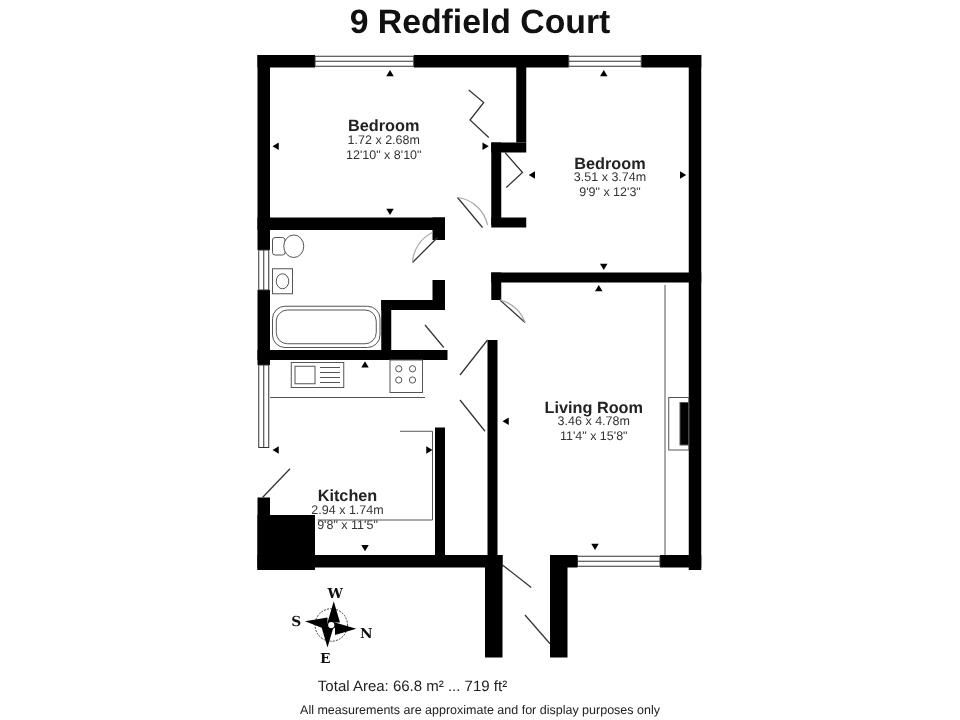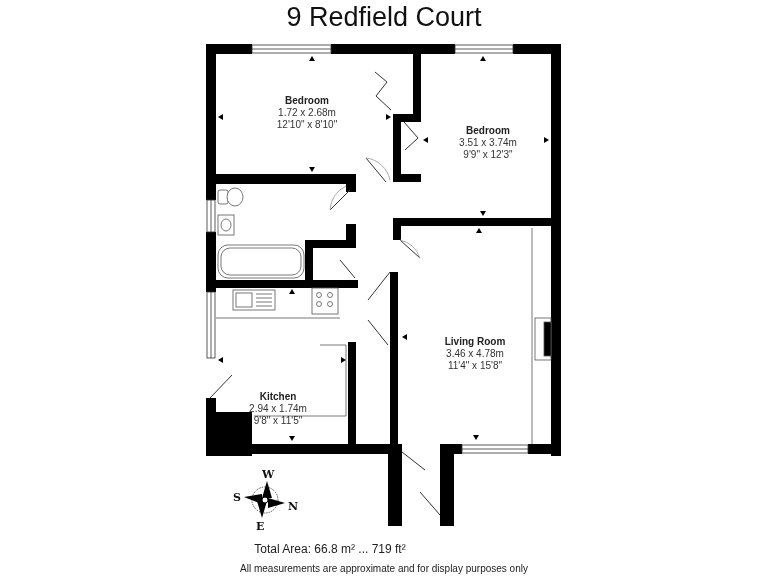--- a/index.html
+++ b/index.html
@@ -1,20 +1,20 @@
 <!DOCTYPE html>
 <html><head>
   <meta charset="utf-8">
   <style>
     html, body { margin: 0; padding: 0; background: #ffffff; }
     body { width: 768px; height: 576px; position: relative; overflow: hidden; font-family: "Liberation Sans", sans-serif; }
-    .title { position: absolute; left: 0; top: 0; width: 768px; text-align: center; font-weight: normal; font-size: 27px; line-height: 34px; color: #111; }
+    .title { position: absolute; left: 0; top: 0; width: 768px; text-align: center; font-weight: bold; font-size: 27px; line-height: 34px; color: #111; }
     svg.plan { position: absolute; left: 0; top: 0; }
     .room-label { position: absolute; text-align: center; font-size: 10px; line-height: 12px; color: #333; }
-    .room-label .name { font-weight: bold; font-size: 10px; color: #222; }
+    .room-label .name { font-weight: bold; font-size: 13px; color: #222; }
     .total { position: absolute; left: 0; width: 660px; top: 542px; text-align: center; font-size: 12px; color: #222; }
     .disclaimer { position: absolute; left: 0; width: 768px; top: 563px; text-align: center; font-size: 10px; color: #222; }
     .compass-letter { font-family: "DejaVu Serif", serif; font-weight: bold; font-size: 11px; position: absolute; color: #111; }
   </style>
 </head>
 <body>
 
 <div class="title">9 Redfield Court</div>
 
 <svg class="plan" width="768" height="576" viewBox="0 0 768 576">
@@ -158,20 +158,20 @@
   <div>3.51 x 3.74m</div>
   <div>9'9" x 12'3"</div>
 </div>
 
 <div class="room-label" style="left:223px;top:351px;width:110px;margin-top:40px;">
   <div class="name">Kitchen</div>
   <div>2.94 x 1.74m</div>
   <div>9'8" x 11'5"</div>
 </div>
 
-<div class="room-label" style="left:420px;top:320px;width:110px;margin-top:16px;">
+<div class="room-label" style="left:420px;top:320px;width:110px;">
   <div class="name">Living Room</div>
   <div>3.46 x 4.78m</div>
   <div>11'4" x 15'8"</div>
 </div>
 
 <div class="total">Total Area: 66.8 m² ... 719 ft²</div>
 <div class="disclaimer">All measurements are approximate and for display purposes only</div>
 
 </body></html>

